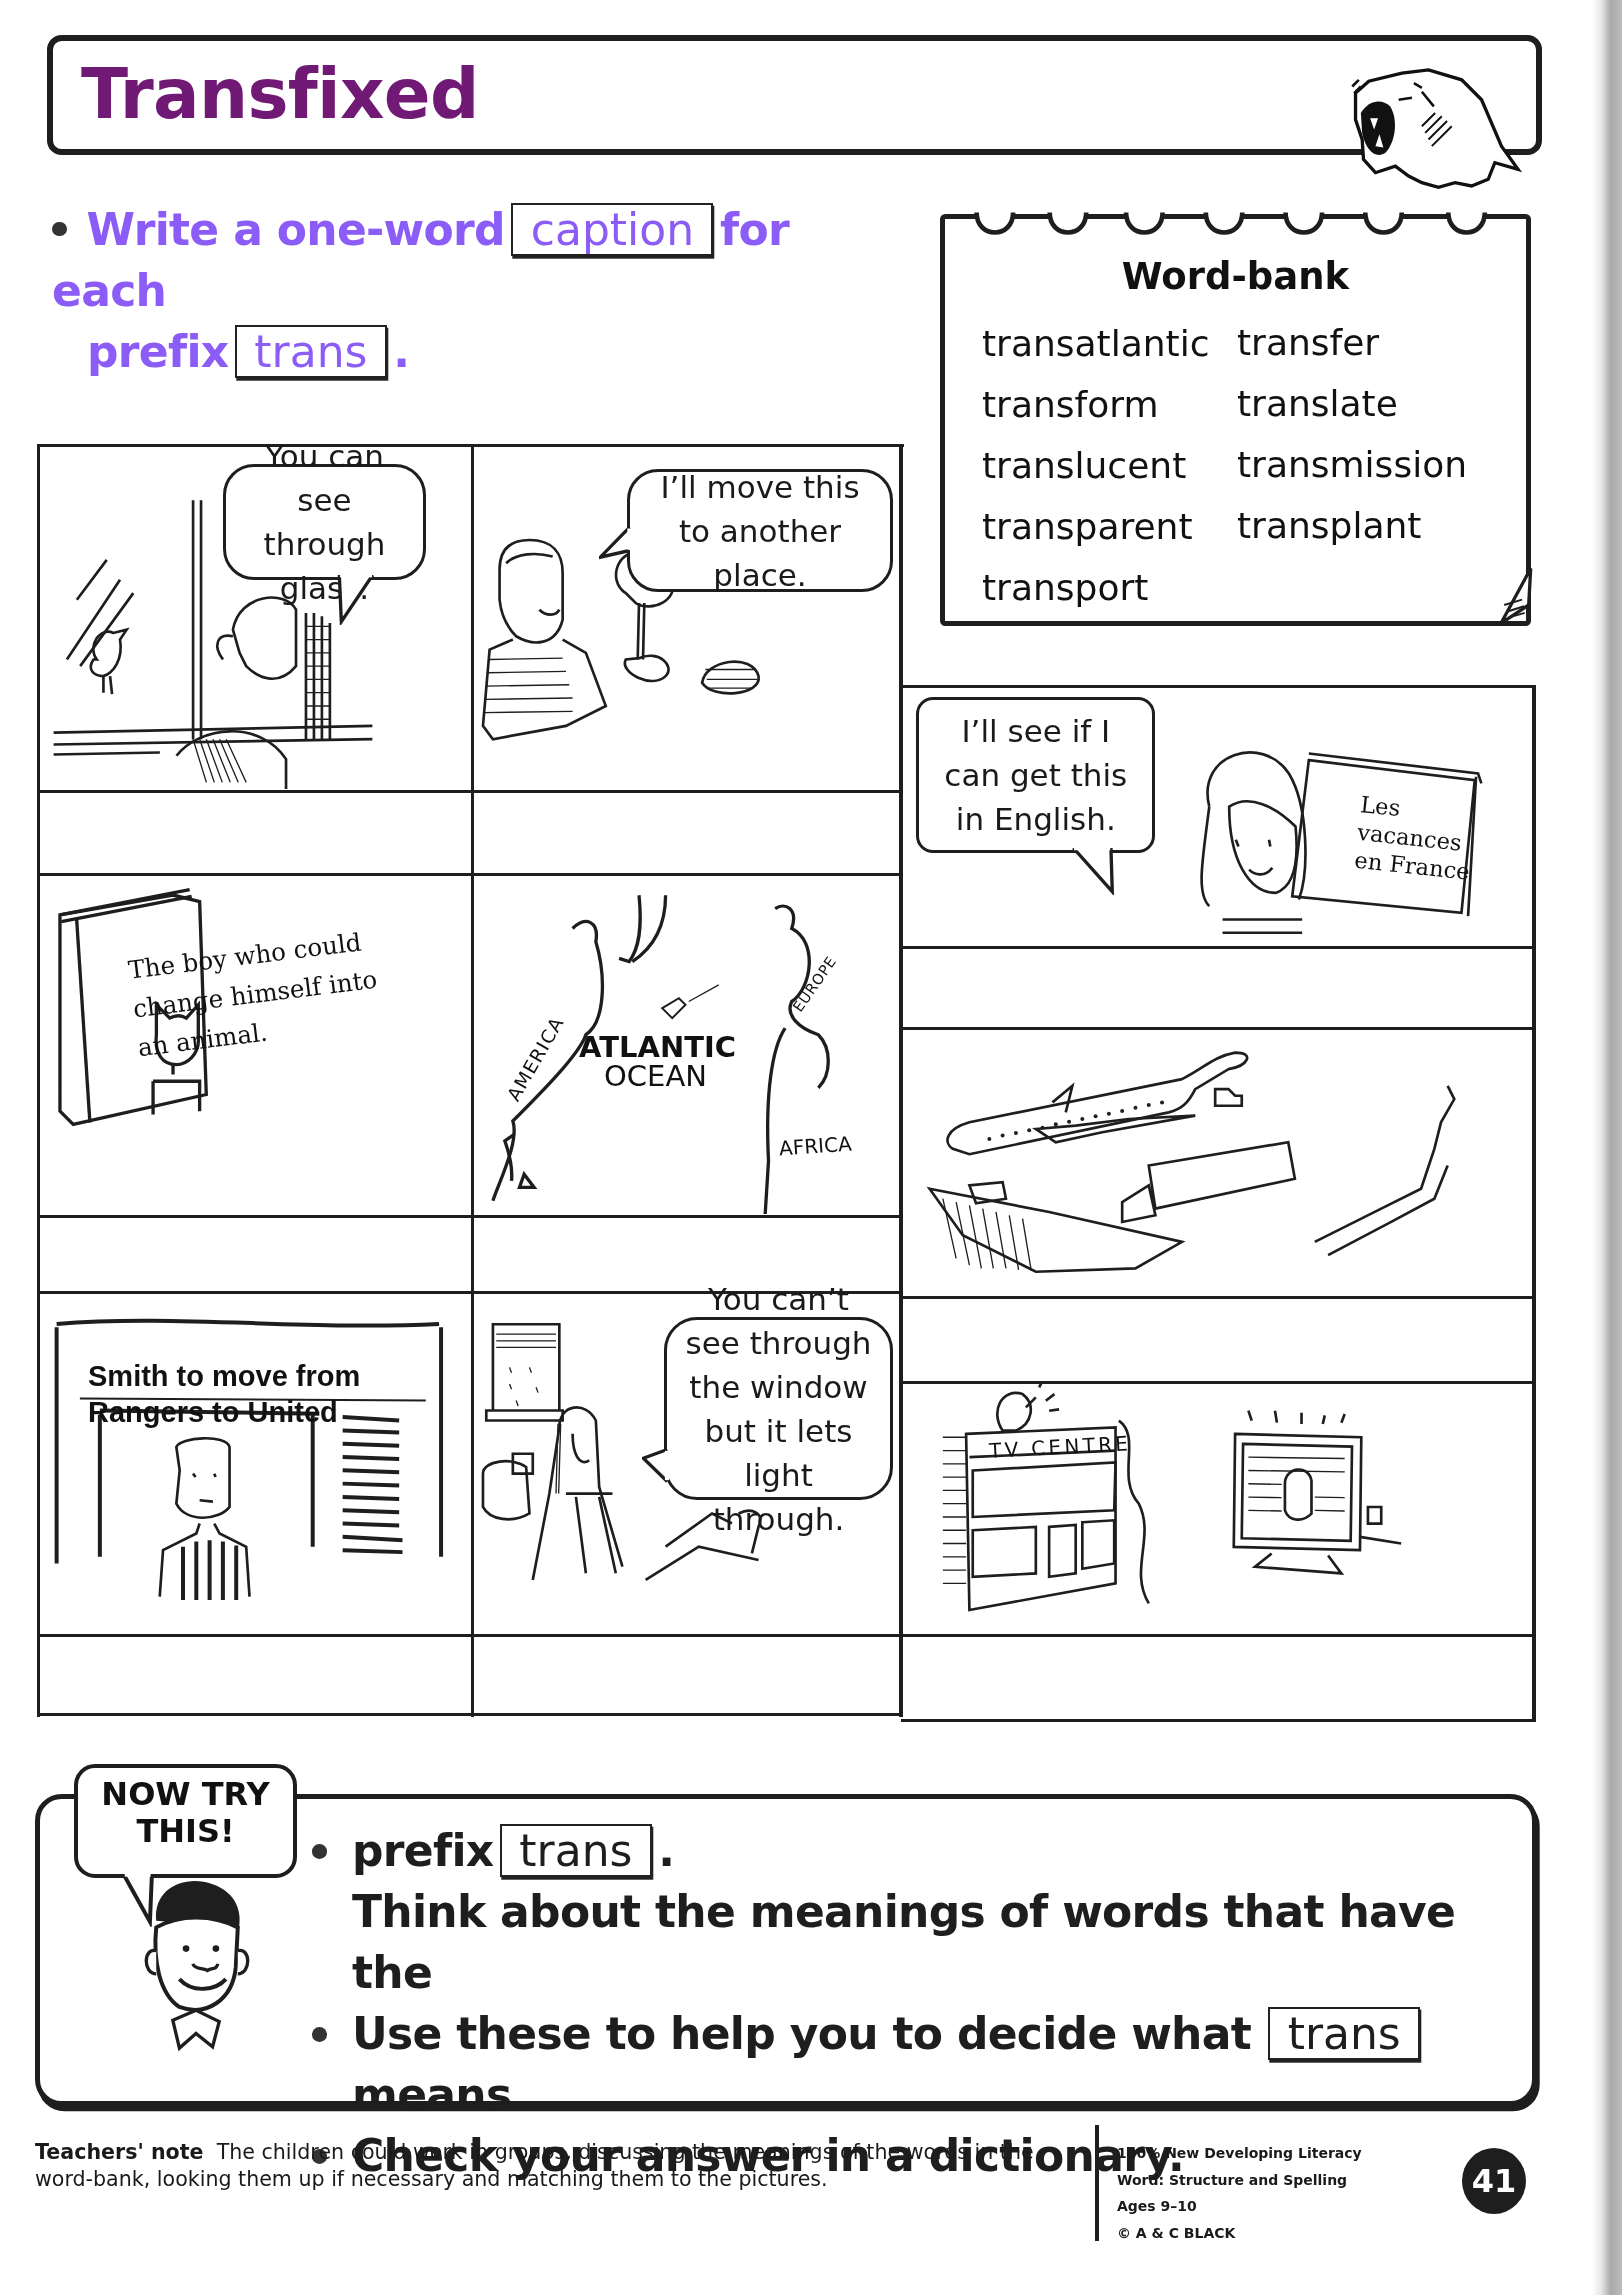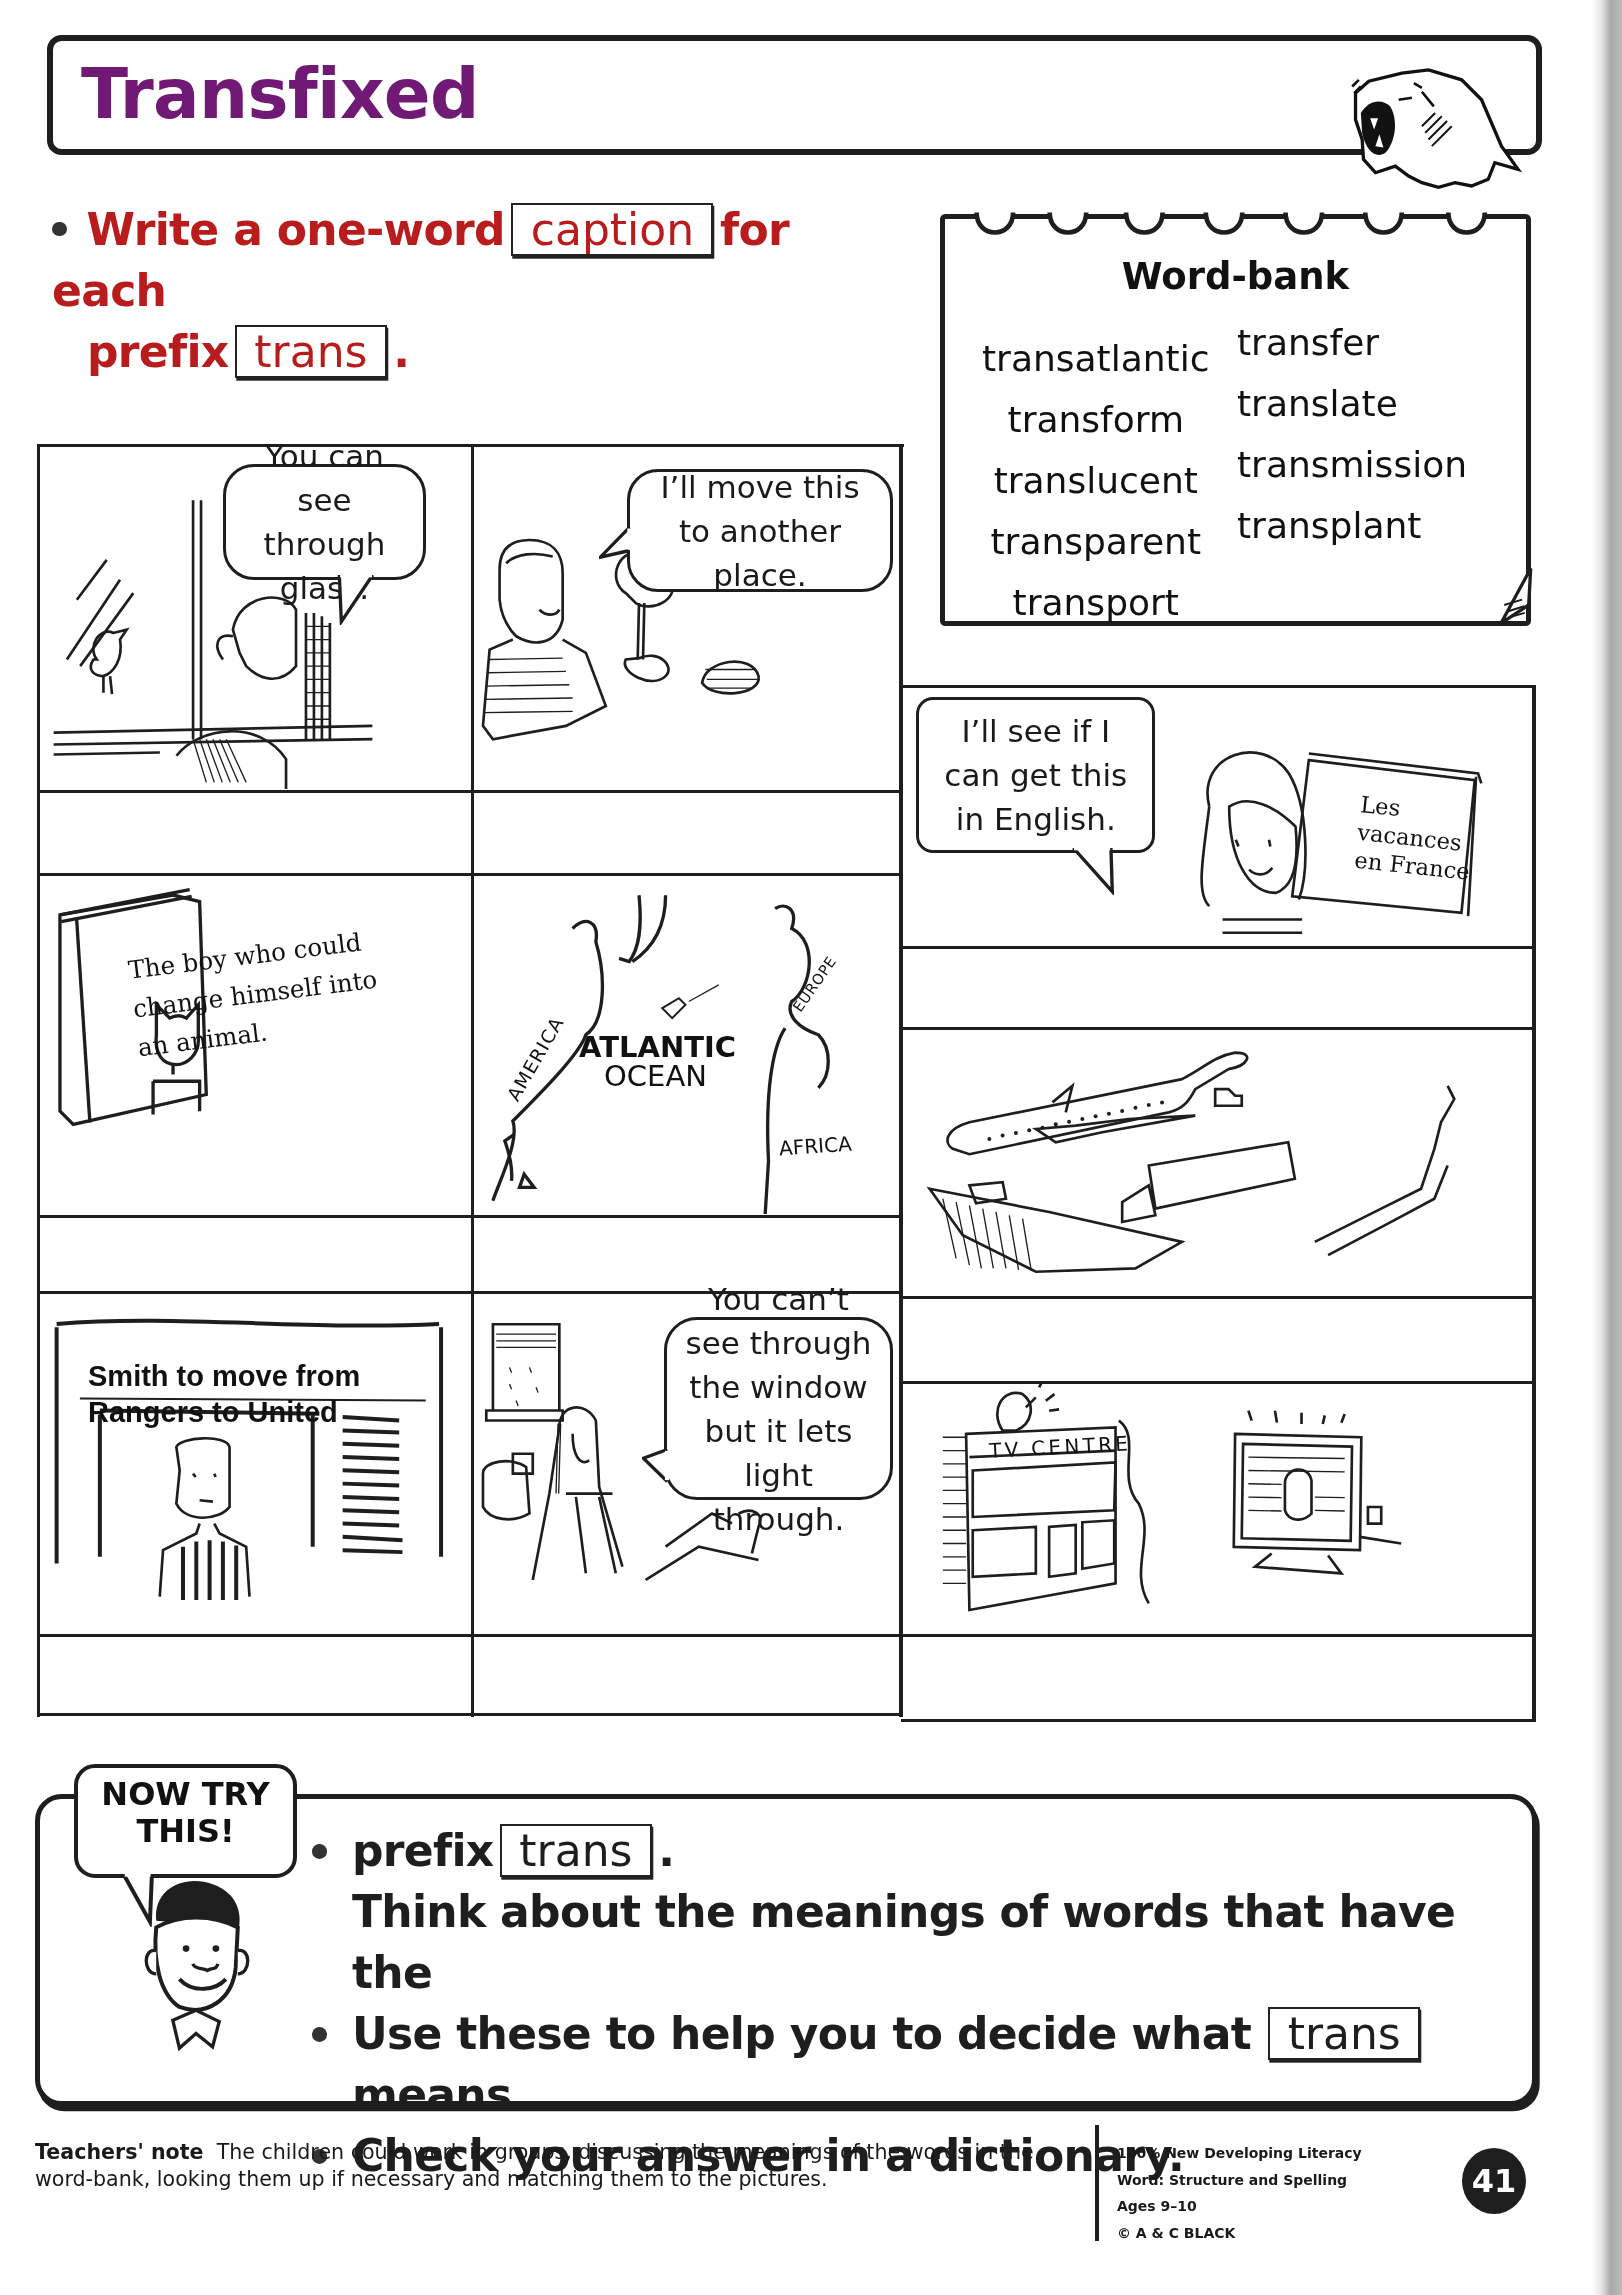--- a/index.html
+++ b/index.html
@@ -16,36 +16,36 @@
     left:47px; top:35px; width:1495px; height:120px; border:6px solid #1e1e1e; border-radius:14.6px;
     background:#fff; box-sizing:border-box;
   }
   .title-text {
     left:81px; top:54px; font-size:69px; font-weight:bold; letter-spacing:-0.7px;
     font-family:"DejaVu Sans", sans-serif; color:#701a75;
   }
   .lion { left:1329px; top:33px; width:199px; height:160px; }
 
   
-  .instr { left:52px; top:199px; width:851px; font-size:44px; font-weight:bold; line-height:61px; color:#b91c1c; letter-spacing:-0.7px; }
+  .instr { left:52px; top:199px; width:851px; font-size:44px; font-weight:bold; line-height:61px; color:#8b5cf6; letter-spacing:-0.7px; }
   .instr .bullet { display:inline-block; width:14.6px; height:14.6px; border-radius:50%; background:#333; margin-right:20px; vertical-align:middle; position:relative; top:-4px; }
   .boxed {
     display:inline-block; border:2.7px solid #222; font-weight:normal; padding:0 17.3px; line-height:49px; margin:0 6.6px;
     box-shadow:1.3px 2.7px 0 #222; letter-spacing:0;
   }
 
   
   .wordbank {
     left:940px; top:214px; width:591px; height:412px; box-sizing:border-box;
     border:5.3px solid #1e1e1e; border-radius:5.3px; background:#fff;
   }
   .rings { left:950px; top:199px; width:578px; height:47px; }
   .wb-title { left:940px; top:255px; width:591px; text-align:center; font-size:37px; font-weight:bold; color:#111; }
   .wb-col { font-size:36px; line-height:61px; color:#111; }
-  .wb-left { left:982px; top:328px;text-align:center; }
+  .wb-left { left:982px; top:313px; }
   .wb-right { left:1237px; top:312px; }
   .wb-corner { left:1481px; top:565px; width:53px; height:60px; }
 
   
   .grid-line { position:absolute; background:#1e1e1e; }
   .cell { position:absolute; box-sizing:border-box; }
   .caption-cell { position:absolute; box-sizing:border-box; }
   .bubble {
     position:absolute; background:#fff; border:3.3px solid #1e1e1e; border-radius:31px; box-sizing:border-box;
     font-size:31px; line-height:44px; text-align:center; color:#1a1a1a; display:flex; align-items:center; justify-content:center;

